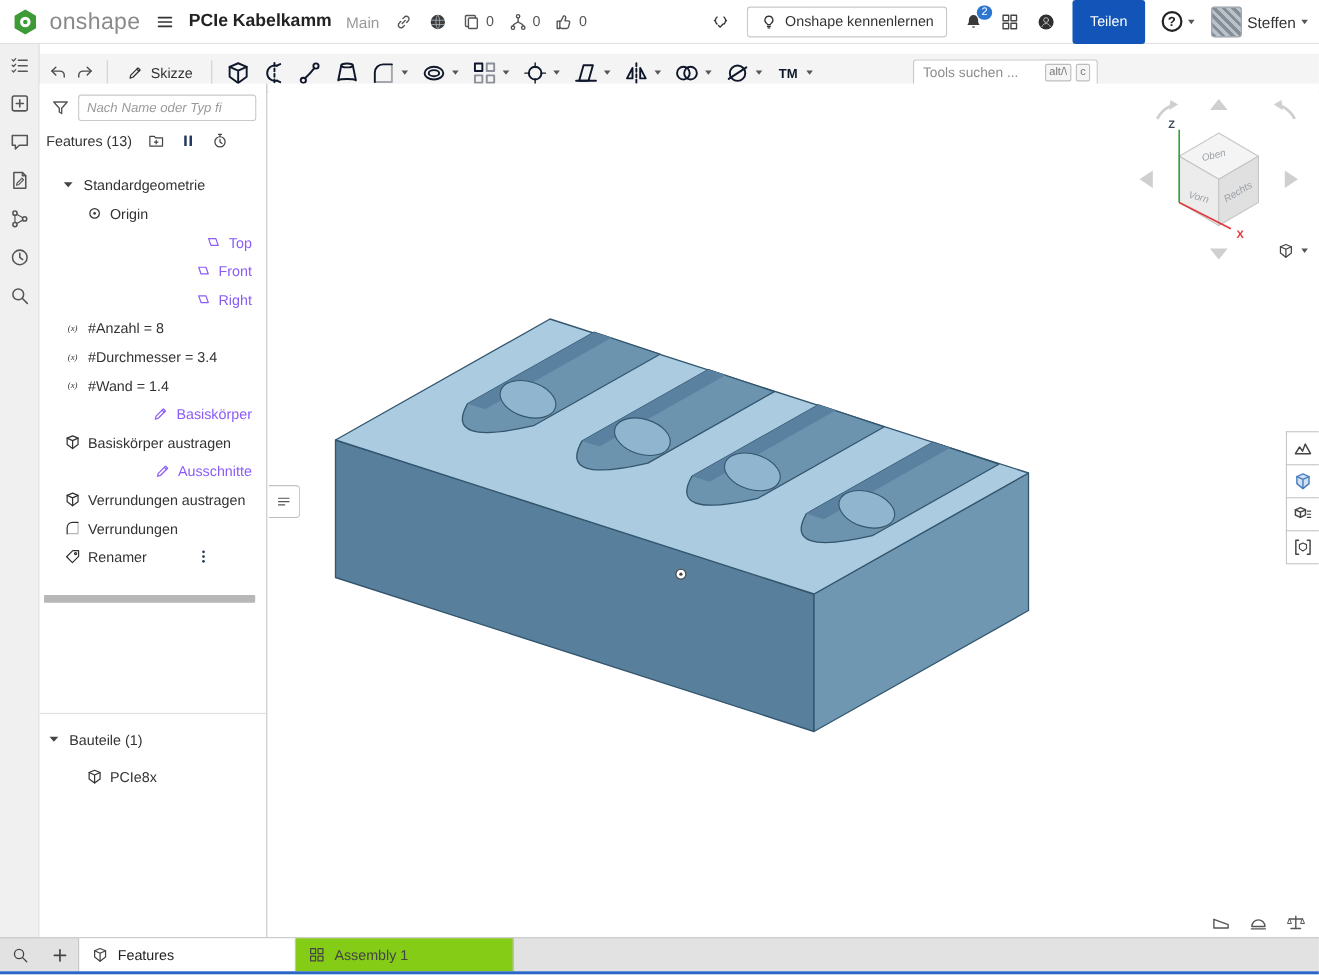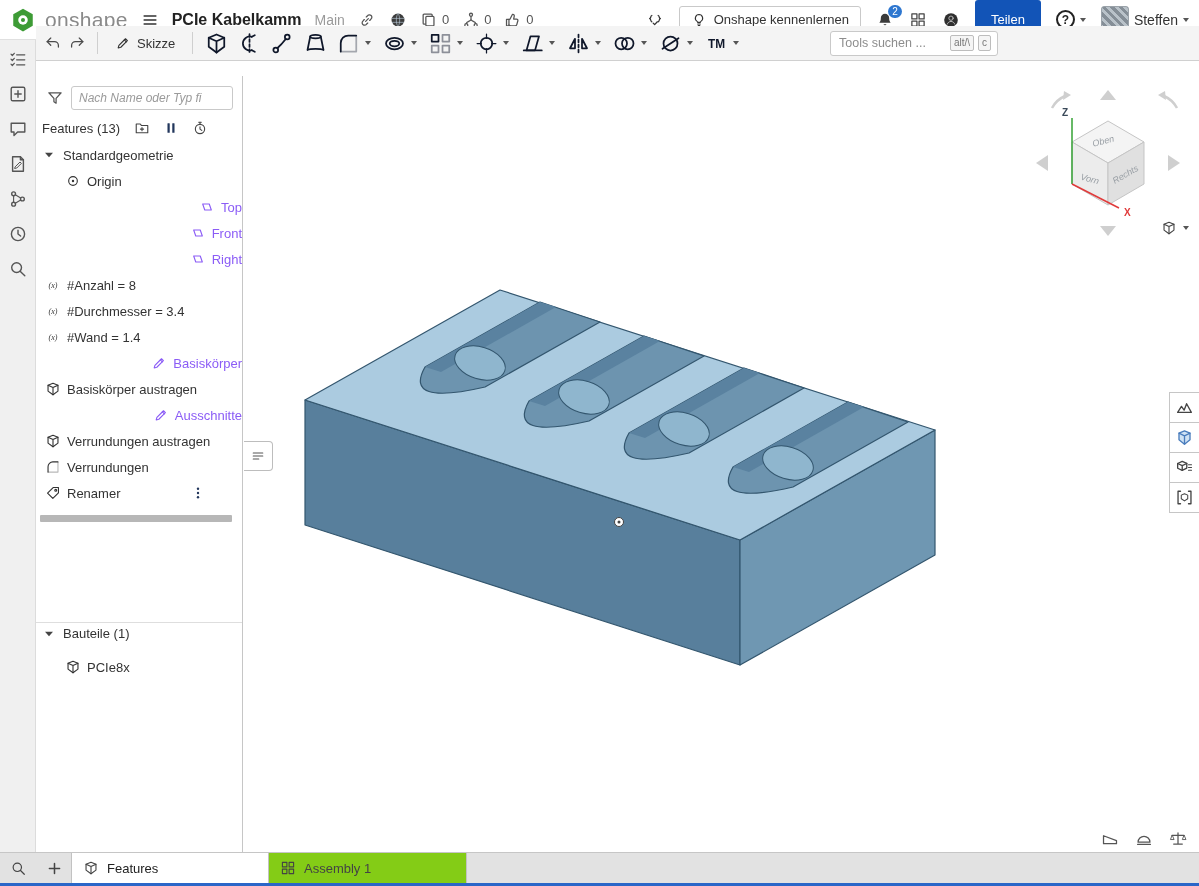--- a/index.html
+++ b/index.html
@@ -29,21 +29,21 @@
          border-radius:8px;padding:1px 4px;line-height:11px;}
   .share-btn{background:#1254b7;color:#fff;border:none;border-radius:3px;height:40px;
              padding:0 16px;font-size:13px;font-family:inherit;}
   .help-wrap,.user-wrap{display:flex;align-items:center;gap:5px;font-size:14px;color:#333;}
   .help-circle{width:19px;height:19px;border:2px solid #222;border-radius:50%;display:flex;
                align-items:center;justify-content:center;font-size:12px;font-weight:bold;color:#222;box-sizing:border-box;}
   .avatar{width:26px;height:26px;border-radius:3px;border:1px solid #9aa2a9;
           background:#b9c2c9 repeating-linear-gradient(45deg, rgba(90,100,110,.55) 0 3px, transparent 3px 6px);}
 
   
-  .toolbar{position:absolute;top:26px;left:36px;right:0;height:35px;background:#f4f4f4;
+  .toolbar{position:absolute;top:49px;left:36px;right:0;height:35px;background:#f4f4f4;
            border-bottom:1px solid #d0d0d0;display:flex;align-items:center;padding:0 8px;gap:6px;box-sizing:border-box;}
   .toolbar .ibtn{color:#4a4a4a;}
   .vdiv{width:1px;height:22px;background:#cfcfcf;margin:0 5px;flex:none;}
   .sketch-btn{display:flex;align-items:center;gap:6px;background:none;border:none;
               font-size:13px;color:#333;padding:4px 6px;font-family:inherit;}
   .tools{display:flex;align-items:center;}
   .tool-group{display:flex;align-items:center;margin-right:8px;}
   .tool-btn{width:25px;height:25px;display:flex;align-items:center;justify-content:center;color:#0f172a;}
   .tool-caret{width:13px;height:25px;display:flex;align-items:center;justify-content:center;}
   .tool-search{margin-left:auto;margin-right:193px;display:flex;align-items:center;background:#fff;
@@ -63,31 +63,31 @@
   
   .sidepanel{position:absolute;top:76px;left:36px;width:207px;bottom:34px;background:#fff;
              border-right:1px solid #c6c6c6;display:flex;flex-direction:column;overflow:hidden;box-sizing:border-box;}
   .filter-row{display:flex;align-items:center;gap:7px;padding:10px 9px 8px 10px;}
   .filter-row .ibtn{color:#555;}
   .filter-input{flex:1;height:24px;border:1px solid #c9c9c9;border-radius:3px;font-size:12px;
                 padding:0 7px;color:#be185d;outline:none;min-width:0;font-family:inherit;box-sizing:border-box;}
   .filter-input::placeholder{color:#9a9a9a;font-style:italic;}
   .feat-header{display:flex;align-items:center;padding:2px 8px 6px 6px;font-size:13px;color:#333;}
   #feat-header-icons{display:flex;gap:13px;margin-left:14px;color:#444;}
-  .tree{list-style:none;margin:0;padding:0;font-size:13px;color:#333;}
+  .tree{list-style:none;margin:13px;padding:0;font-size:13px;color:#333;}
   .tree-row{display:flex;align-items:center;gap:6px;height:26px;padding-left:9px;}
   .tree-row.group{padding-left:5px;}
   .tree-row.ind{padding-left:29px;}
   .tree-row.muted{color:#8b5cf6;justify-content:flex-end;}
   .tree-ic{width:16px;height:16px;display:inline-flex;flex:none;color:inherit;}
   .menu-dots{margin-left:auto;margin-right:36px;color:#22365c;}
   .rollback{height:7px;background:#b7b7b7;margin:9px 10px 0 4px;border-radius:1px;}
   .panel-gap{height:100px;}
   .parts-divider{border-top:1px solid #dedede;}
-  .parts-header{display:flex;align-items:flex-start;gap:6px;font-size:13px;color:#333;height:28px;
+  .parts-header{display:flex;align-items:flex-end;gap:6px;font-size:13px;color:#333;height:28px;
                 padding-left:5px;margin-top:3px;}
   .parts-header .tree-ic{color:#444;}
 
   
   .viewport{position:absolute;top:76px;left:244px;right:0;bottom:34px;background:#fff;overflow:hidden;}
   svg.scene{position:absolute;inset:0;width:100%;height:100%;}
   .panel-handle{position:absolute;left:0;top:365px;width:29px;height:30px;background:#fff;
                 border:1px solid #bdbdbd;border-left:none;border-radius:0 4px 4px 0;display:flex;
                 align-items:center;justify-content:center;color:#555;box-sizing:border-box;}
   .view-menu{position:absolute;top:142px;right:8px;display:flex;align-items:center;gap:6px;

